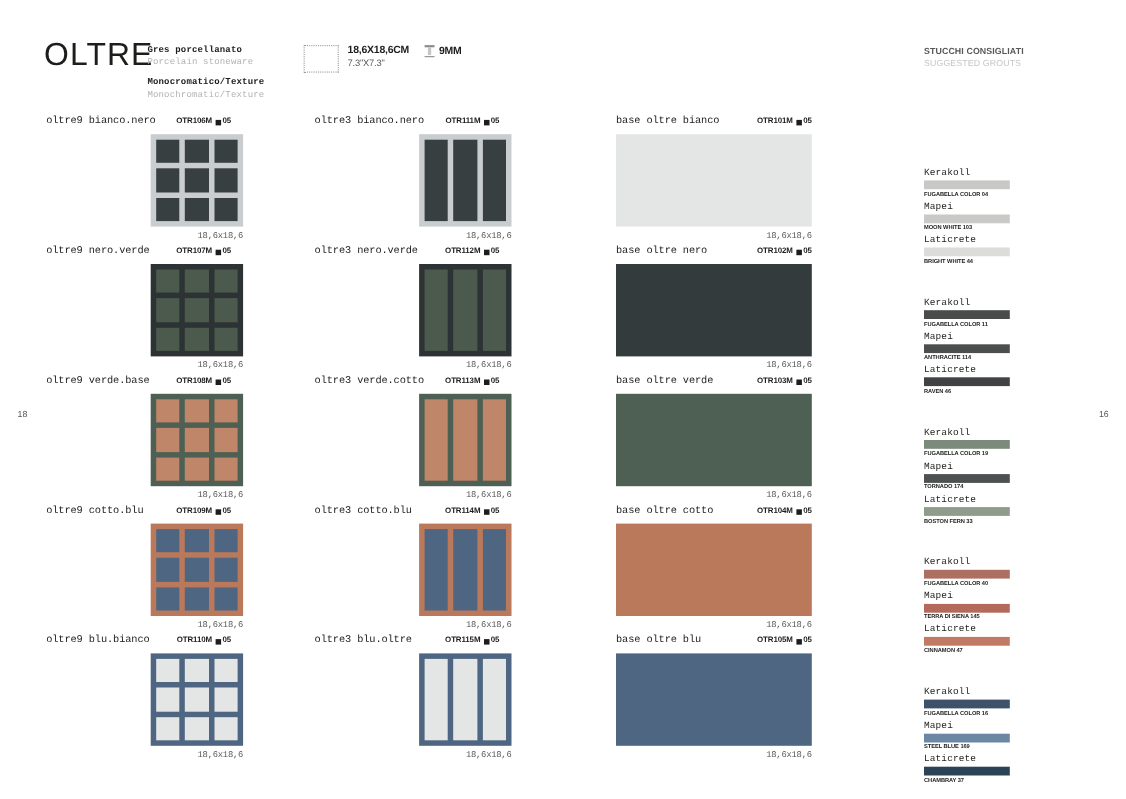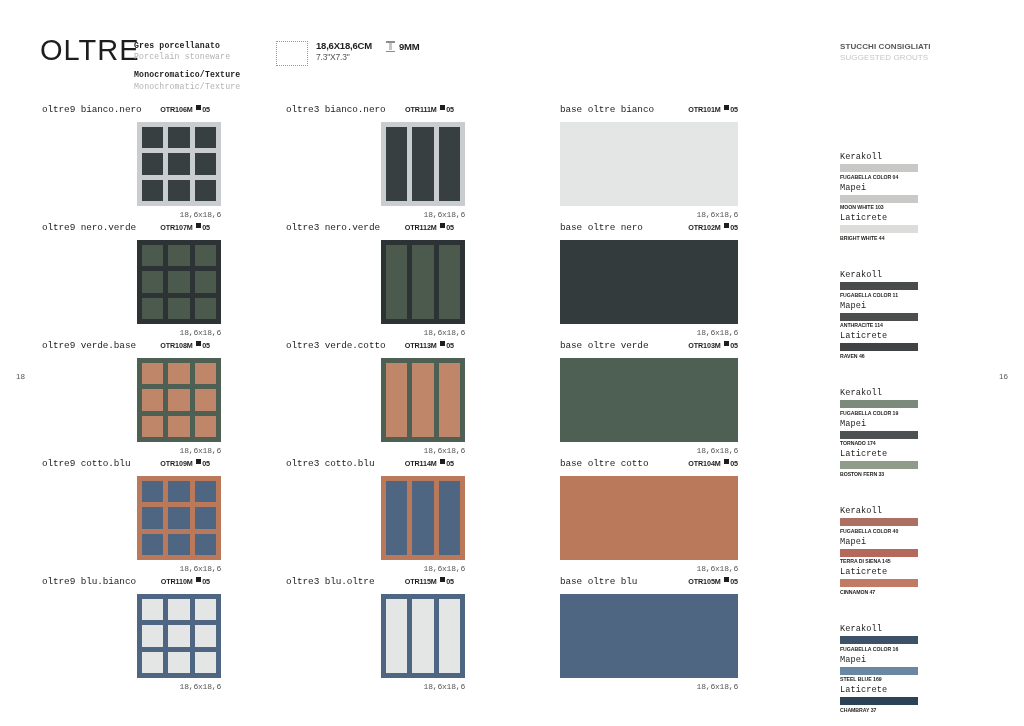--- a/index.html
+++ b/index.html
@@ -87,21 +87,21 @@
   .cap{position:relative;height:14px;}
   .cap-name{
     position:absolute;left:0;top:0;
     font-family:"Liberation Mono",monospace;
     font-size:9.4px;letter-spacing:-.1px;color:#1d1d1b;white-space:nowrap;
   }
   .cap-code{
     position:absolute;top:1px;
     font-family:"Liberation Sans",sans-serif;
     font-size:7.2px;font-weight:700;letter-spacing:-.1px;color:#1d1d1b;white-space:nowrap;
-    display:flex;align-items:flex-start;
+    display:flex;align-items:flex-end;
   }
   .cap-code .sq{
     display:inline-block;width:5px;height:5px;background:#1d1d1b;margin:0 1.5px 0 3px;
   }
   .c1 .cap-code{right:22px;}
   .c2 .cap-code{right:22px;}
   .c3 .cap-code{right:0px;}
 
   .swatch-wrap{position:relative;}
   .swatch{

